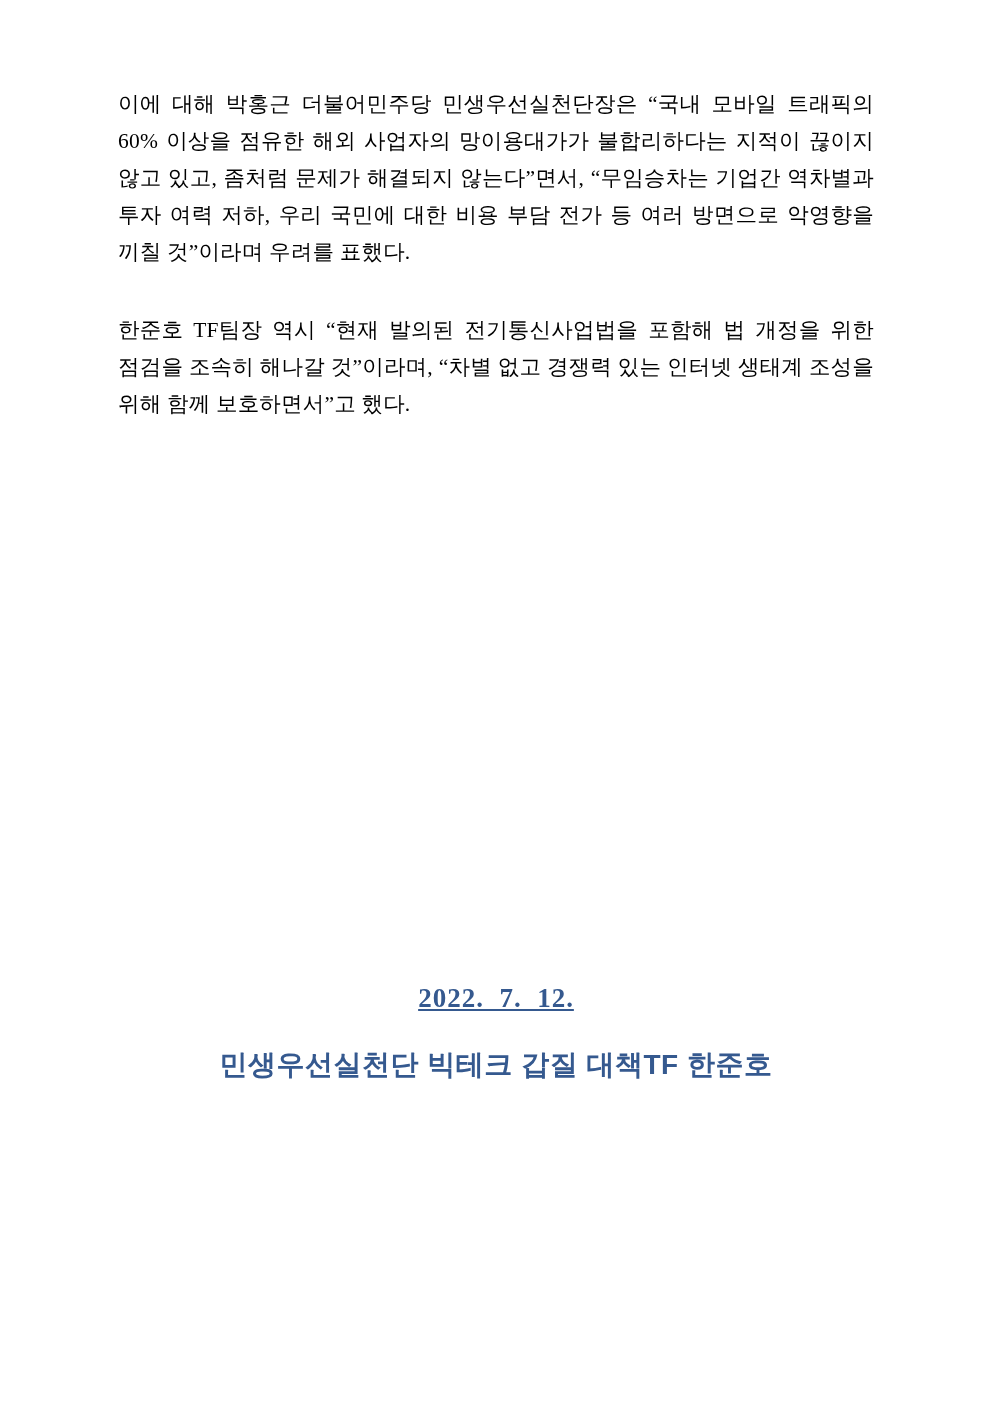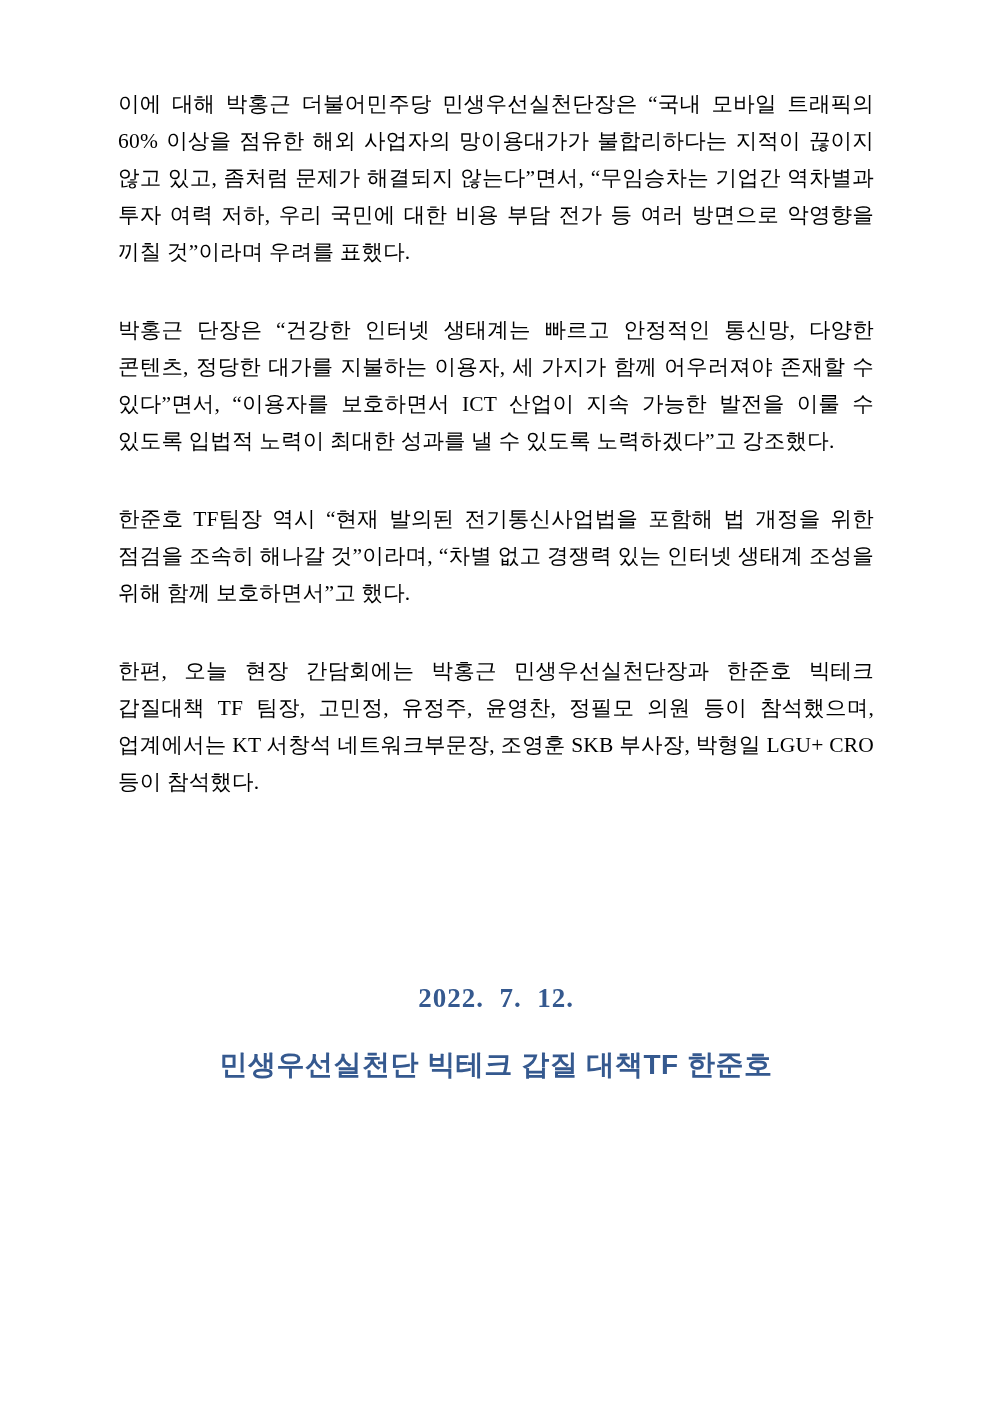--- a/index.html
+++ b/index.html
@@ -67,23 +67,21 @@
     white-space: pre;
   }
 </style>
 </head>
 <body>
 
 <div class="page">
 
   <div class="content">
     <p>이에 대해 박홍근 더불어민주당 민생우선실천단장은 “국내 모바일 트래픽의 60% 이상을 점유한 해외 사업자의 망이용대가가 불합리하다는 지적이 끊이지 않고 있고, 좀처럼 문제가 해결되지 않는다”면서, “무임승차는 기업간 역차별과 투자 여력 저하, 우리 국민에 대한 비용 부담 전가 등 여러 방면으로 악영향을 끼칠 것”이라며 우려를 표했다.</p>
-    <p>박홍근 단장은 “건강한 인터넷 생태계는 빠르고 안정적인 통신망, 다양한 콘텐츠, 정당한 대가를 지불하는 이용자, 세 가지가 함께 어우러져야 존재할 수 있다”면서, “이용자를 보호하면서 ICT 산업이 지속 가능한 발전을 이룰 수 있도록 입법적 노력이 최대한 성과를 낼 수 있도록 노력하겠다”고 강조했다.</p>
     <p>한준호 TF팀장 역시 “현재 발의된 전기통신사업법을 포함해 법 개정을 위한 점검을 조속히 해나갈 것”이라며, “차별 없고 경쟁력 있는 인터넷 생태계 조성을 위해 함께 보호하면서”고 했다.</p>
-    <p>한편, 오늘 현장 간담회에는 박홍근 민생우선실천단장과 한준호 빅테크 갑질대책 TF 팀장, 고민정, 유정주, 윤영찬, 정필모 의원 등이 참석했으며, 업계에서는 KT 서창석 네트워크부문장, 조영훈 SKB 부사장, 박형일 LGU+ CRO 등이 참석했다.</p>
   </div>
 
   <div class="closing">
-    <div class="date" style="color: rgb(53, 89, 143);">2022.  7.  12.</div>
+    <div class="date" style="color: rgb(53, 89, 143); text-decoration: underline;">2022.  7.  12.</div>
     <div class="signature" style="color: rgb(53, 89, 143); margin-top: 34px;">민생우선실천단 빅테크 갑질 대책TF 한준호</div>
   </div>
 
 </div>
 
 </body></html>

